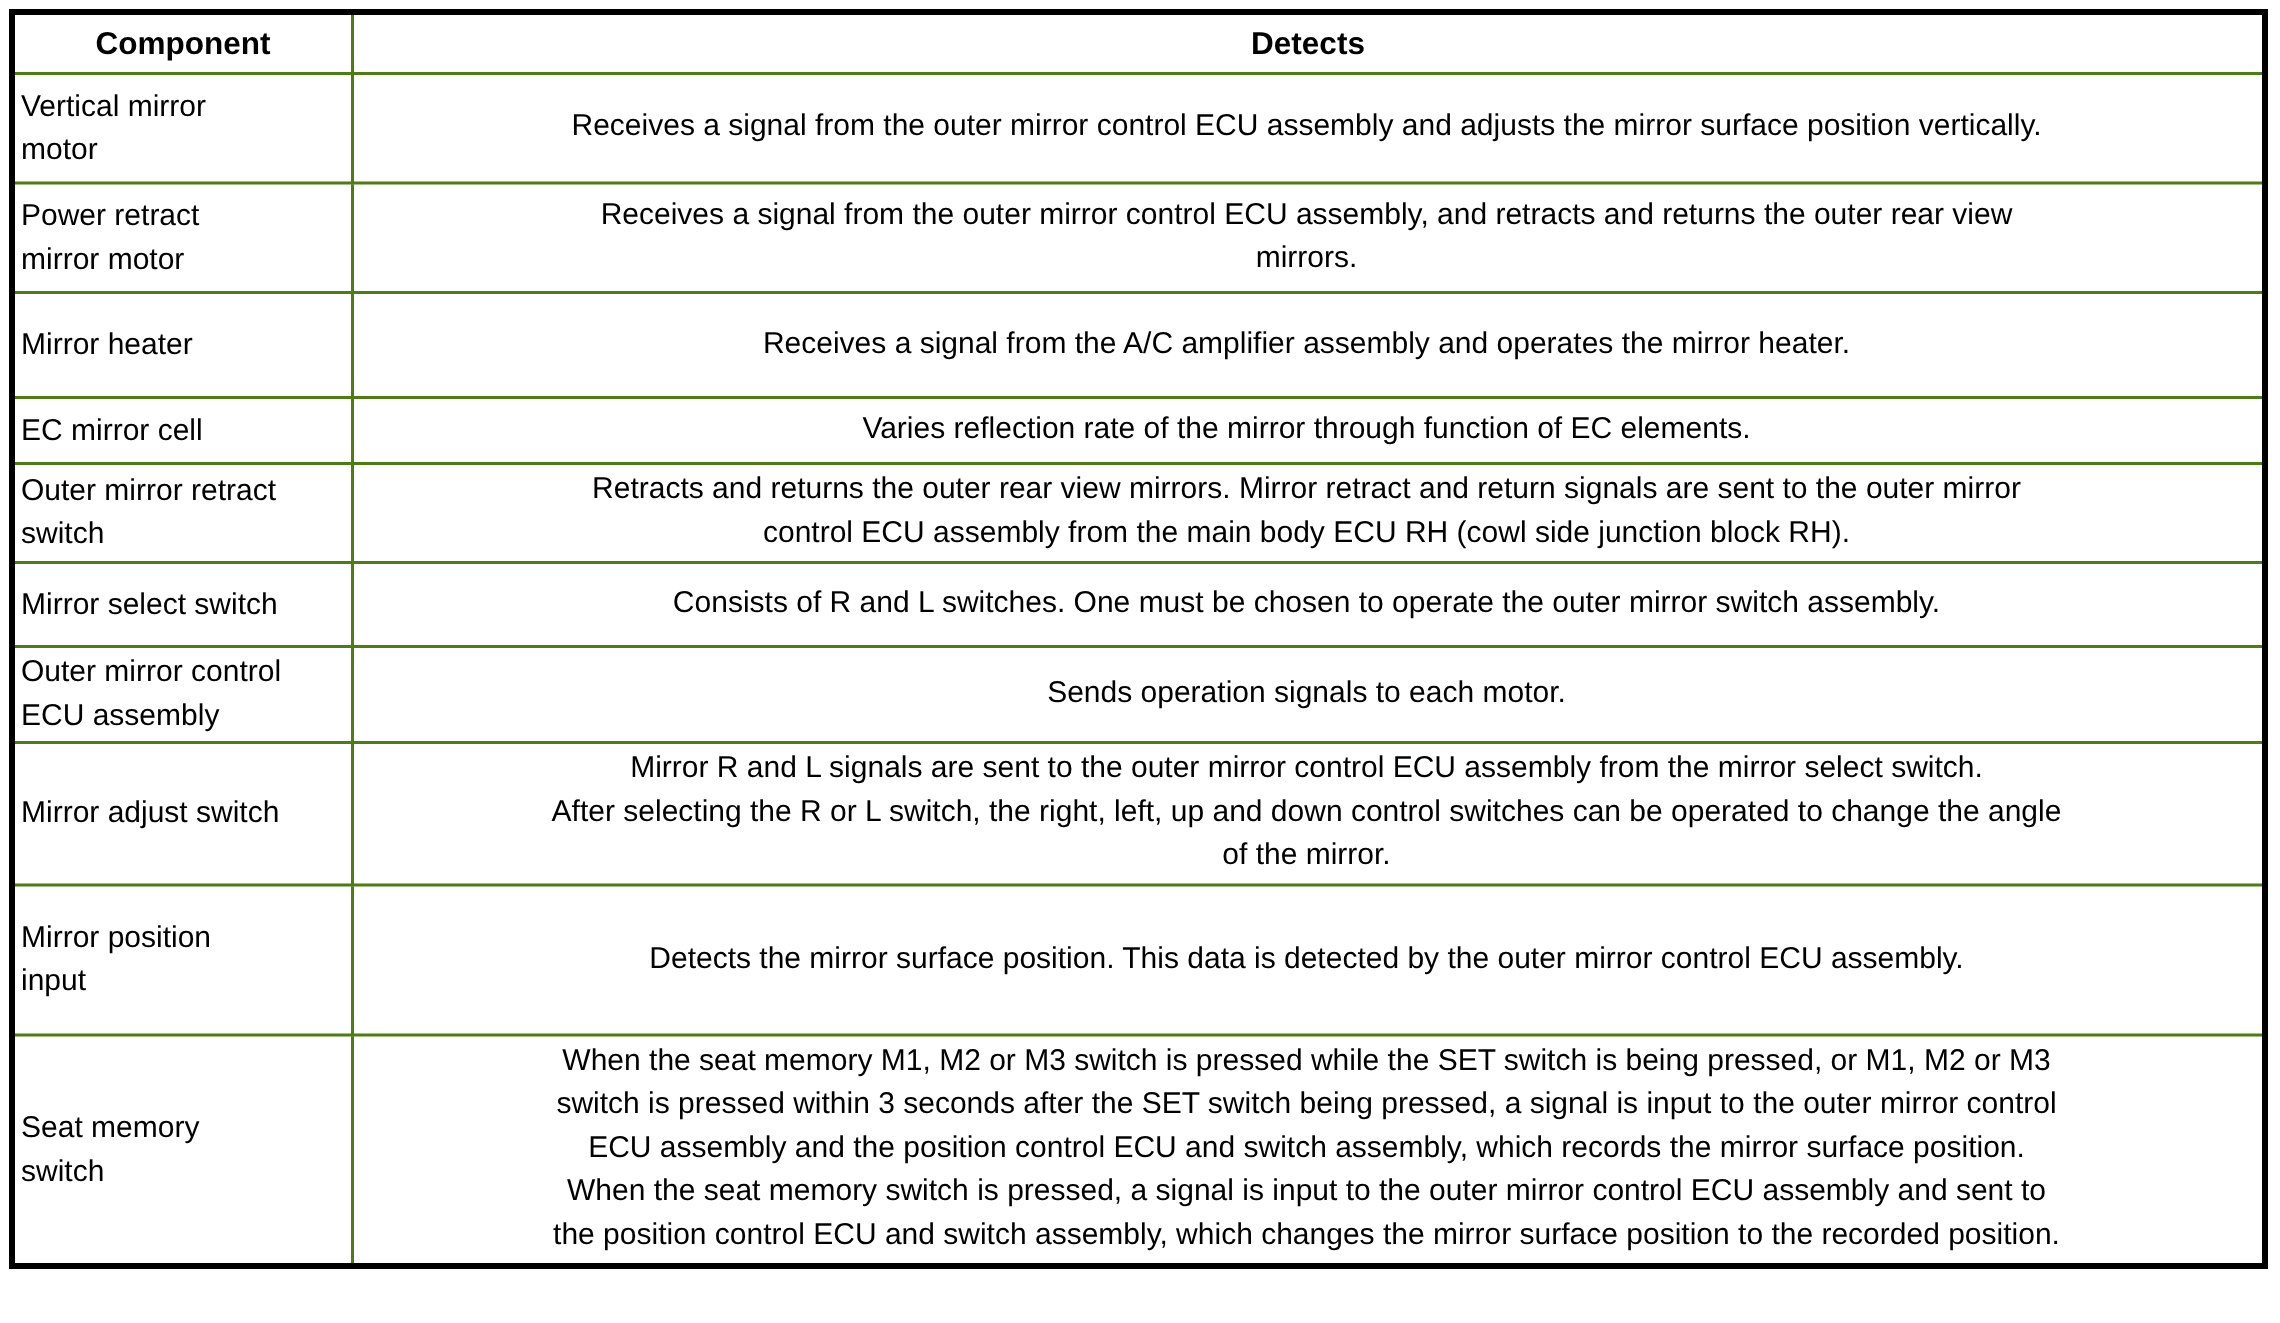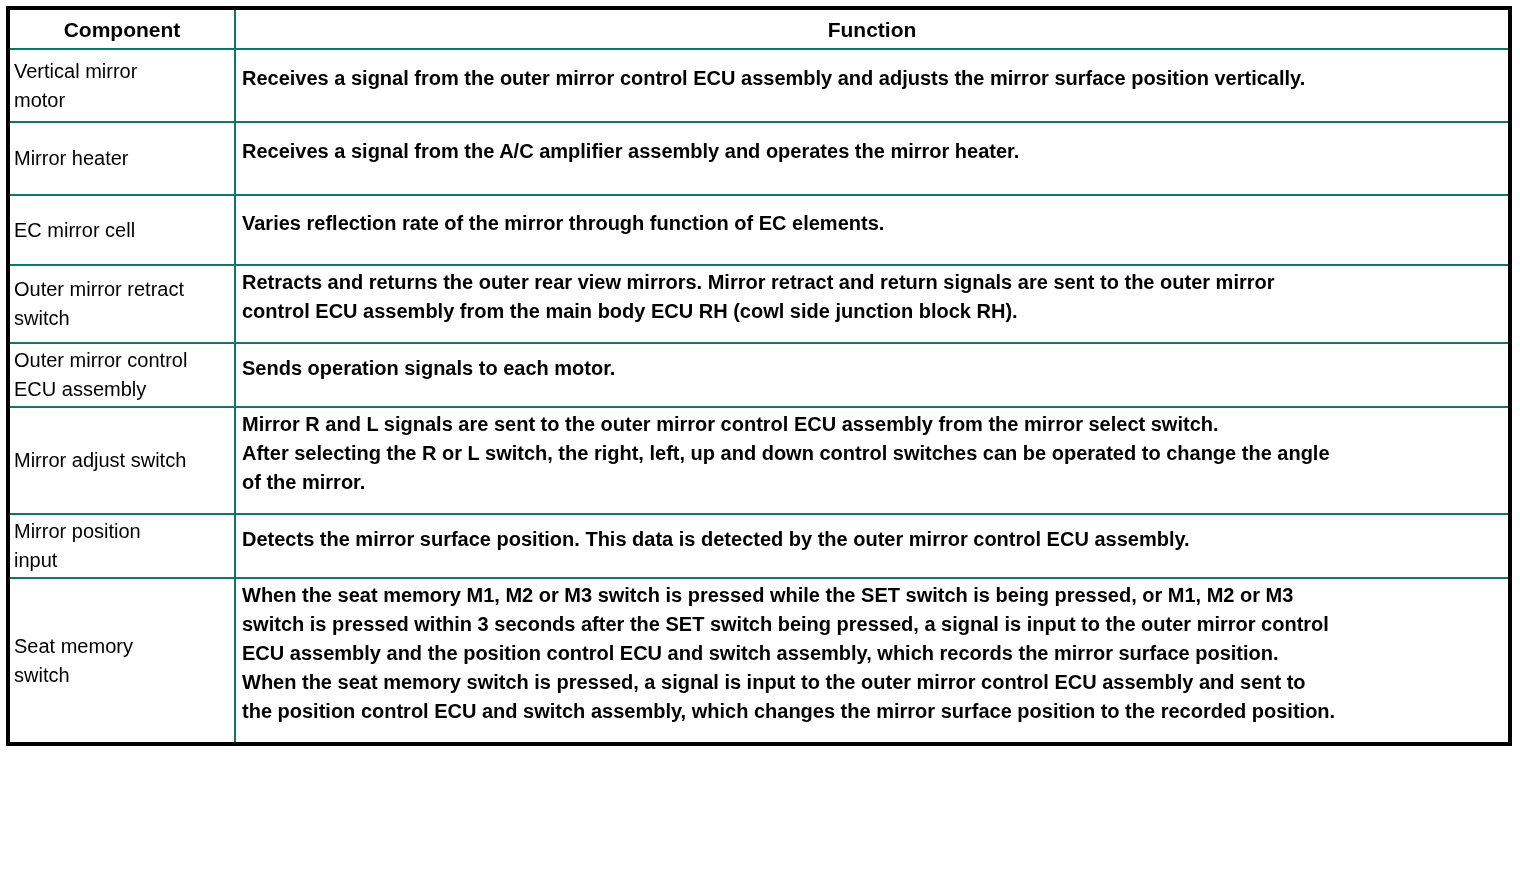--- a/index.html
+++ b/index.html
@@ -17,44 +17,43 @@
     background: #ffffff;
   }
   table.spec-table {
     border-collapse: collapse;
     table-layout: fixed;
     width: 1502px;
     border: 4px solid #000000;
   }
   table.spec-table th,
   table.spec-table td {
-    border: 2px solid #0f766e;
+    border: 2px solid #4d7c0f;
     vertical-align: middle;
     box-sizing: border-box;
     font-size: 20px;
     line-height: 29px;
     white-space: pre-line;
     overflow: hidden;
   }
   col.col-component { width: 227px; }
   col.col-function  { width: 1275px; }
   table.spec-table th {
     font-size: 21px;
     font-weight: bold;
     text-align: center;
     padding: 2px 4px;
   }
   td.component-cell {
     text-align: left;
     padding: 2px 4px;
   }
   td.function-cell {
-    text-align: left;
-    padding: 2px 8px 16px 6px;
-    font-weight: bold;
+    text-align: center;
+    padding: 2px 8px 4px 6px;
   }
   thead tr              { height: 41px; }
   tbody tr:nth-child(1) { height: 73px; }
   tbody tr:nth-child(2) { height: 73px; }
   tbody tr:nth-child(3) { height: 70px; }
   tbody tr:nth-child(4) { height: 44px; }
   tbody tr:nth-child(5) { height: 43px; }
   tbody tr:nth-child(6) { height: 56px; }
   tbody tr:nth-child(7) { height: 43px; }
   tbody tr:nth-child(8) { height: 70px; }
@@ -67,49 +66,59 @@
 
 <div class="page">
   <table class="spec-table">
     <colgroup>
       <col class="col-component">
       <col class="col-function">
     </colgroup>
     <thead>
       <tr>
         <th>Component</th>
-        <th>Function</th>
+        <th>Detects</th>
       </tr>
     </thead>
     <tbody id="table-body">
   <tr>
     <td class="component-cell">Vertical mirror
 motor</td>
     <td class="function-cell">Receives a signal from the outer mirror control ECU assembly and adjusts the mirror surface position vertically.</td>
   </tr>
 
 
+  <tr>
+    <td class="component-cell">Power retract
+mirror motor</td>
+    <td class="function-cell">Receives a signal from the outer mirror control ECU assembly, and retracts and returns the outer rear view
+mirrors.</td>
+  </tr>
 
   <tr>
     <td class="component-cell">Mirror heater</td>
     <td class="function-cell">Receives a signal from the A/C amplifier assembly and operates the mirror heater.</td>
   </tr>
 
   <tr>
     <td class="component-cell">EC mirror cell</td>
     <td class="function-cell">Varies reflection rate of the mirror through function of EC elements.</td>
   </tr>
 
   <tr>
     <td class="component-cell">Outer mirror retract
 switch</td>
     <td class="function-cell">Retracts and returns the outer rear view mirrors. Mirror retract and return signals are sent to the outer mirror
 control ECU assembly from the main body ECU RH (cowl side junction block RH).</td>
   </tr>
 
+  <tr>
+    <td class="component-cell">Mirror select switch</td>
+    <td class="function-cell">Consists of R and L switches. One must be chosen to operate the outer mirror switch assembly.</td>
+  </tr>
 
   <tr>
     <td class="component-cell">Outer mirror control
 ECU assembly</td>
     <td class="function-cell">Sends operation signals to each motor.</td>
   </tr>
 
   <tr>
     <td class="component-cell">Mirror adjust switch</td>
     <td class="function-cell">Mirror R and L signals are sent to the outer mirror control ECU assembly from the mirror select switch.

